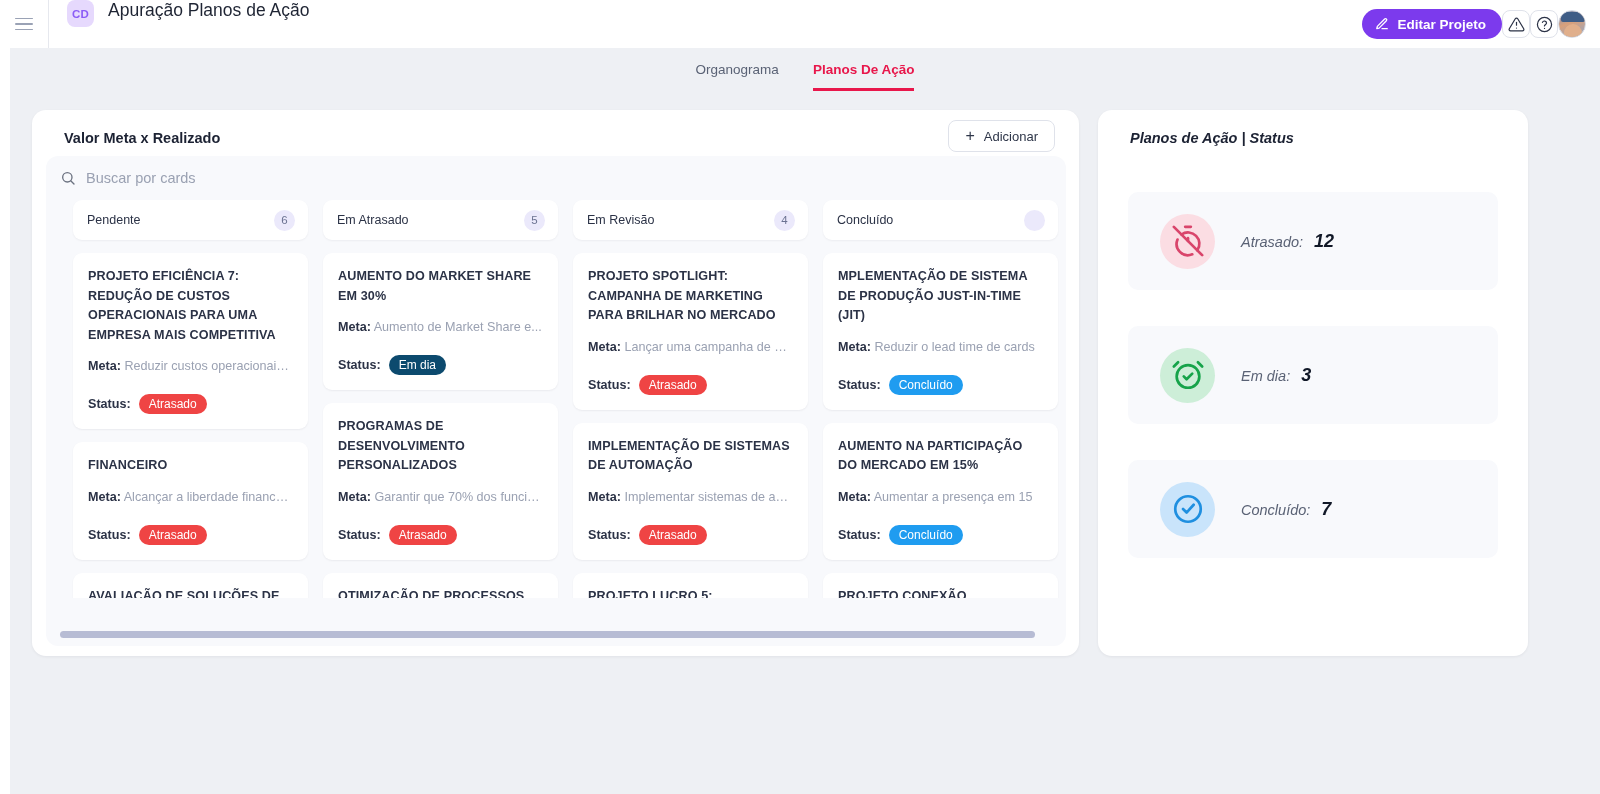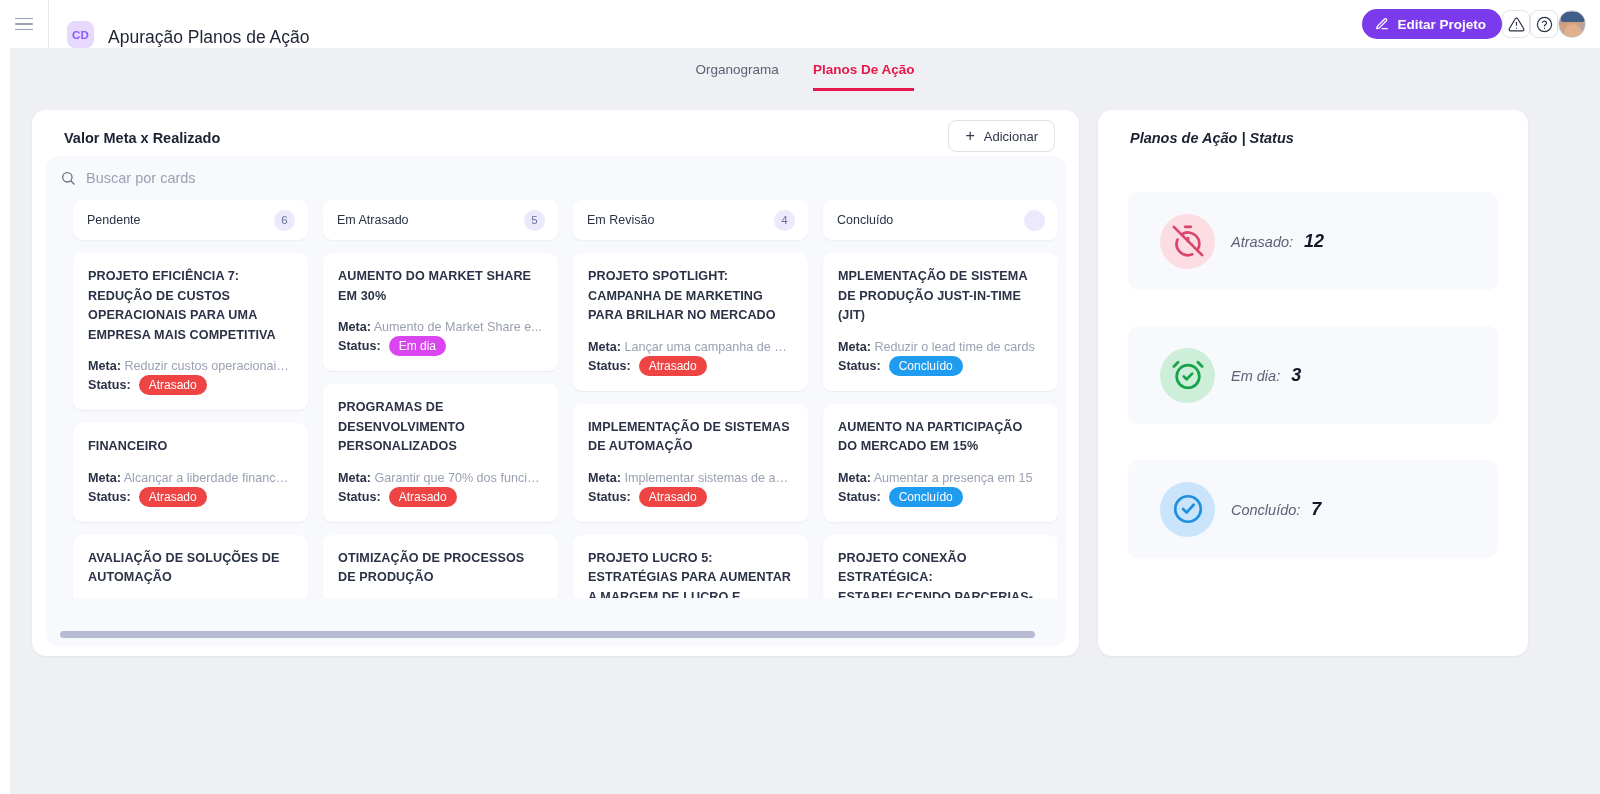--- a/index.html
+++ b/index.html
@@ -13,21 +13,21 @@
     position: relative;
     width: 1600px; height: 794px;
     background: #eef0f4;
   }
 
   
   .topbar {
     position: absolute; top: 0; left: 0;
     width: 1600px; height: 48px;
     background: #ffffff;
-    display: flex; align-items: flex-end;
+    display: flex; align-items: flex-start;
     z-index: 20;
   }
   .hamburger {
     width: 49px; height: 48px;
     display: flex; flex-direction: column; align-items: center; justify-content: center;
     gap: 4px; cursor: pointer;
     border-right: 1px solid #e6e8ee;
   }
   .hamburger span { display: block; width: 18px; height: 1.6px; background: #9aa2b5; border-radius: 1px; }
   .brand-badge {
@@ -173,29 +173,29 @@
     padding: 14px 15px 15px 15px; margin-bottom: 13px;
   }
   .card-title {
     font-size: 12.6px; font-weight: 700; color: #2b3246;
     line-height: 19.5px; letter-spacing: .1px;
     text-transform: uppercase;
   }
   .card-line { margin-top: 13px; font-size: 12.6px; color: #9aa1b2; line-height: 17px;
     white-space: nowrap; overflow: hidden; text-overflow: ellipsis; }
   .card-line b { color: #2b3246; font-weight: 700; }
-  .card-status { margin-top: 0; font-size: 12.6px; color: #2b3246; display: flex; align-items: center; gap: 8px; }
+  .card-status { margin-top: 19px; font-size: 12.6px; color: #2b3246; display: flex; align-items: center; gap: 8px; }
   .card-status b { font-weight: 700; }
   .pill {
     display: inline-flex; align-items: center; height: 20px;
     padding: 0 10px; border-radius: 999px;
     font-size: 12px; color: #ffffff; font-weight: 400;
   }
   .pill.atrasado { background: #ef4444; }
-  .pill.emdia { background: #d946ef; }
+  .pill.emdia { background: #0c4a6e; }
   .pill.concluido { background: #1f9cf0; }
 
   .hscroll-track {
     position: absolute; left: 14px; bottom: 8px; width: 992px; height: 7px;
     background: transparent; border-radius: 4px; cursor: pointer;
   }
   .hscroll-thumb {
     position: absolute; left: 0; top: 0; width: 975px; height: 7px;
     background: #b7bcd4; border-radius: 4px;
   }
@@ -209,21 +209,21 @@
     font-style: italic;
   }
   .status-title {
     position: absolute; left: 32px; top: 20px;
     font-size: 14.5px; font-weight: 700; color: #1c2233;
   }
   .status-list { position: absolute; left: 30px; top: 82px; width: 370px; }
   .status-row {
     height: 98px; background: #f8f9fc; border-radius: 10px;
     display: flex; align-items: center; margin-bottom: 36px;
-    padding-left: 32px; gap: 16px;
+    padding-left: 32px; gap: 26px;
   }
   .status-icon {
     width: 55px; height: 55px; border-radius: 50%;
     display: flex; align-items: center; justify-content: center; flex: none;
   }
   .status-icon svg { width: 34px; height: 34px; }
   .si-red { background: #fbdde3; }
   .si-green { background: #cdeed8; }
   .si-blue { background: #c9e4fb; }
   .status-text { font-size: 14.5px; color: #5a6275; display: flex; align-items: baseline; gap: 11px; }

